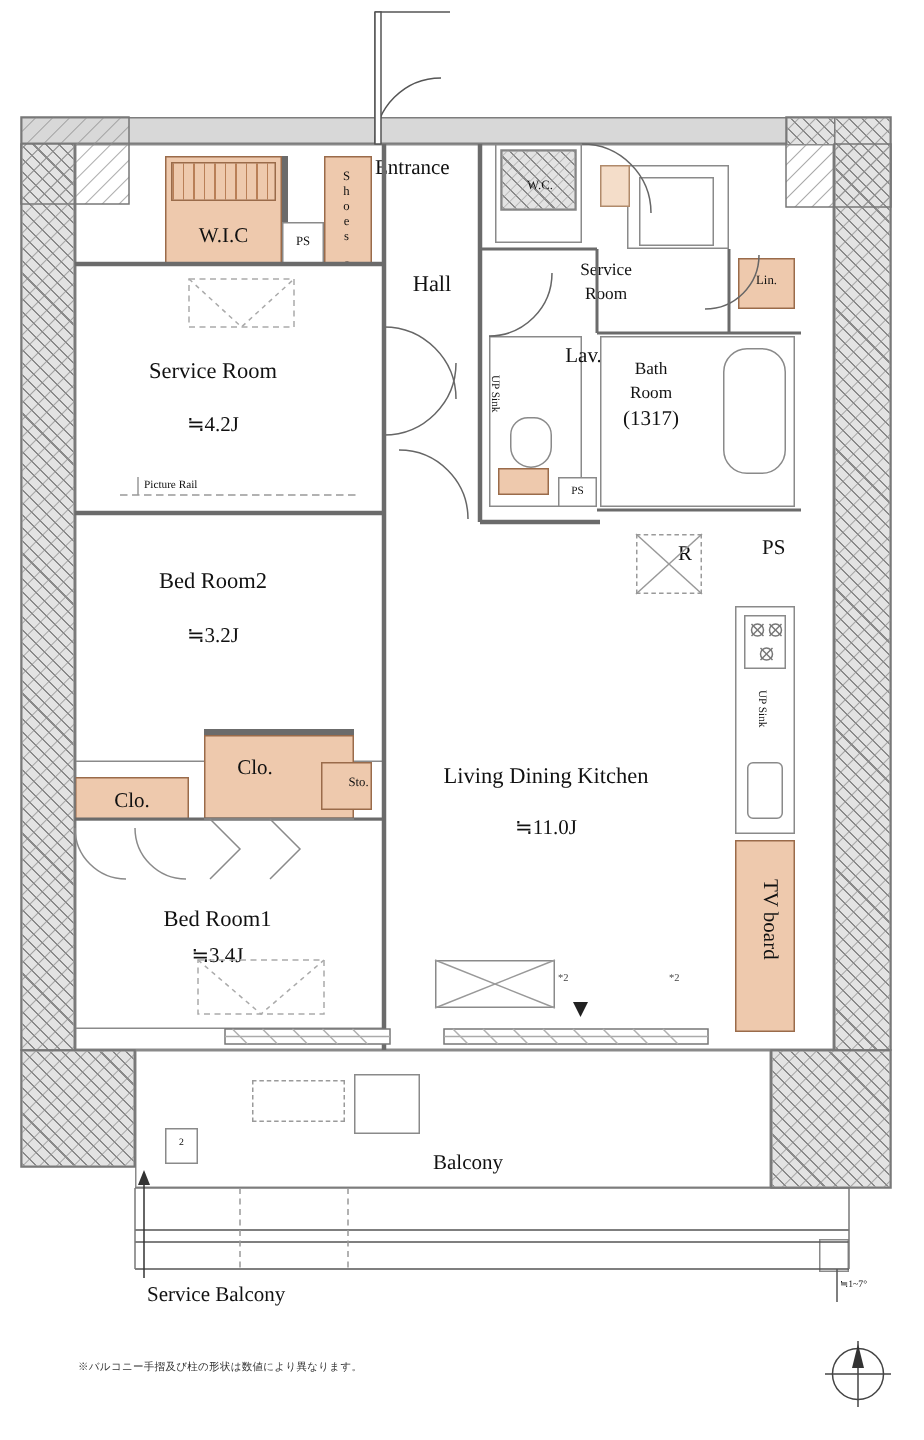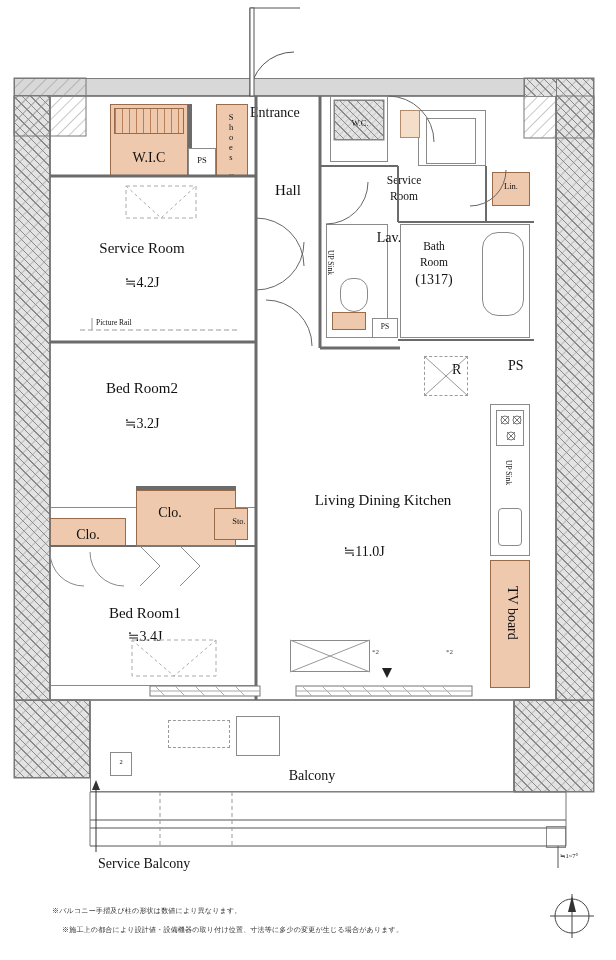--- a/index.html
+++ b/index.html
@@ -129,39 +129,38 @@
   <div class="lbl t10 c" style="left:170px;top:505px;">Clo.</div>
   <div class="abs tan" style="left:50px;top:518px;width:76px;height:34px;"></div>
   <div class="lbl t10 c" style="left:88px;top:527px;">Clo.</div>
   <div class="abs tan" style="left:214px;top:508px;width:34px;height:32px;"></div>
   <div class="lbl t9 c" style="left:239px;top:516px;">Sto.</div>
 
   <div class="abs room" style="left:50px;top:546px;width:206px;height:140px;"></div>
   <div class="lbl t16 c" style="left:145px;top:605px;">Bed Room1</div>
   <div class="lbl t14 c" style="left:145px;top:628px;">≒3.4J</div>
 
-  <div class="lbl t16 c" style="left:364px;top:492px;margin-left:19px;">Living Dining Kitchen</div>
+  <div class="lbl t16 c" style="left:364px;top:510px;">Living Dining Kitchen</div>
   <div class="lbl t14 c" style="left:364px;top:543px;">≒11.0J</div>
 
   <div class="abs white-b" style="left:290px;top:640px;width:80px;height:32px;"></div>
 
   <div class="abs room" style="left:90px;top:700px;width:424px;height:92px;"></div>
   <div class="lbl t14 c" style="left:312px;top:768px;">Balcony</div>
 
   <div class="abs dash" style="left:168px;top:720px;width:62px;height:28px;"></div>
   <div class="abs white-b" style="left:236px;top:716px;width:44px;height:40px;"></div>
   <div class="abs white-b" style="left:110px;top:752px;width:22px;height:24px;"></div>
   <div class="lbl t7 c" style="left:121px;top:758px;">2</div>
 
   <div class="lbl t14" style="left:98px;top:856px;">Service Balcony</div>
   <div class="abs white-b" style="left:546px;top:826px;width:20px;height:22px;"></div>
   <div class="lbl t7" style="left:560px;top:852px;">≒1~7°</div>
 
   <div class="lbl note" style="left:52px;top:906px;">※バルコニー手摺及び柱の形状は数値により異なります。</div>
-  <div class="lbl note" style="left:62px;top:925px;">※施工上の都合により設計値・設備機器の取り付け位置、寸法等に多少の変更が生じる場合があります。</div>
 
   <svg class="ov" viewBox="0 0 616 960">
     <defs>
       <pattern id="dia" width="8" height="8" patternUnits="userSpaceOnUse" patternTransform="rotate(45)">
         <line x1="0" y1="0" x2="0" y2="8" stroke="#8f8f8f" stroke-width="1"></line>
       </pattern>
       <pattern id="diaFine" width="5" height="5" patternUnits="userSpaceOnUse" patternTransform="rotate(45)">
         <line x1="0" y1="0" x2="0" y2="5" stroke="#a0a0a0" stroke-width="0.8"></line>
       </pattern>
     </defs>

